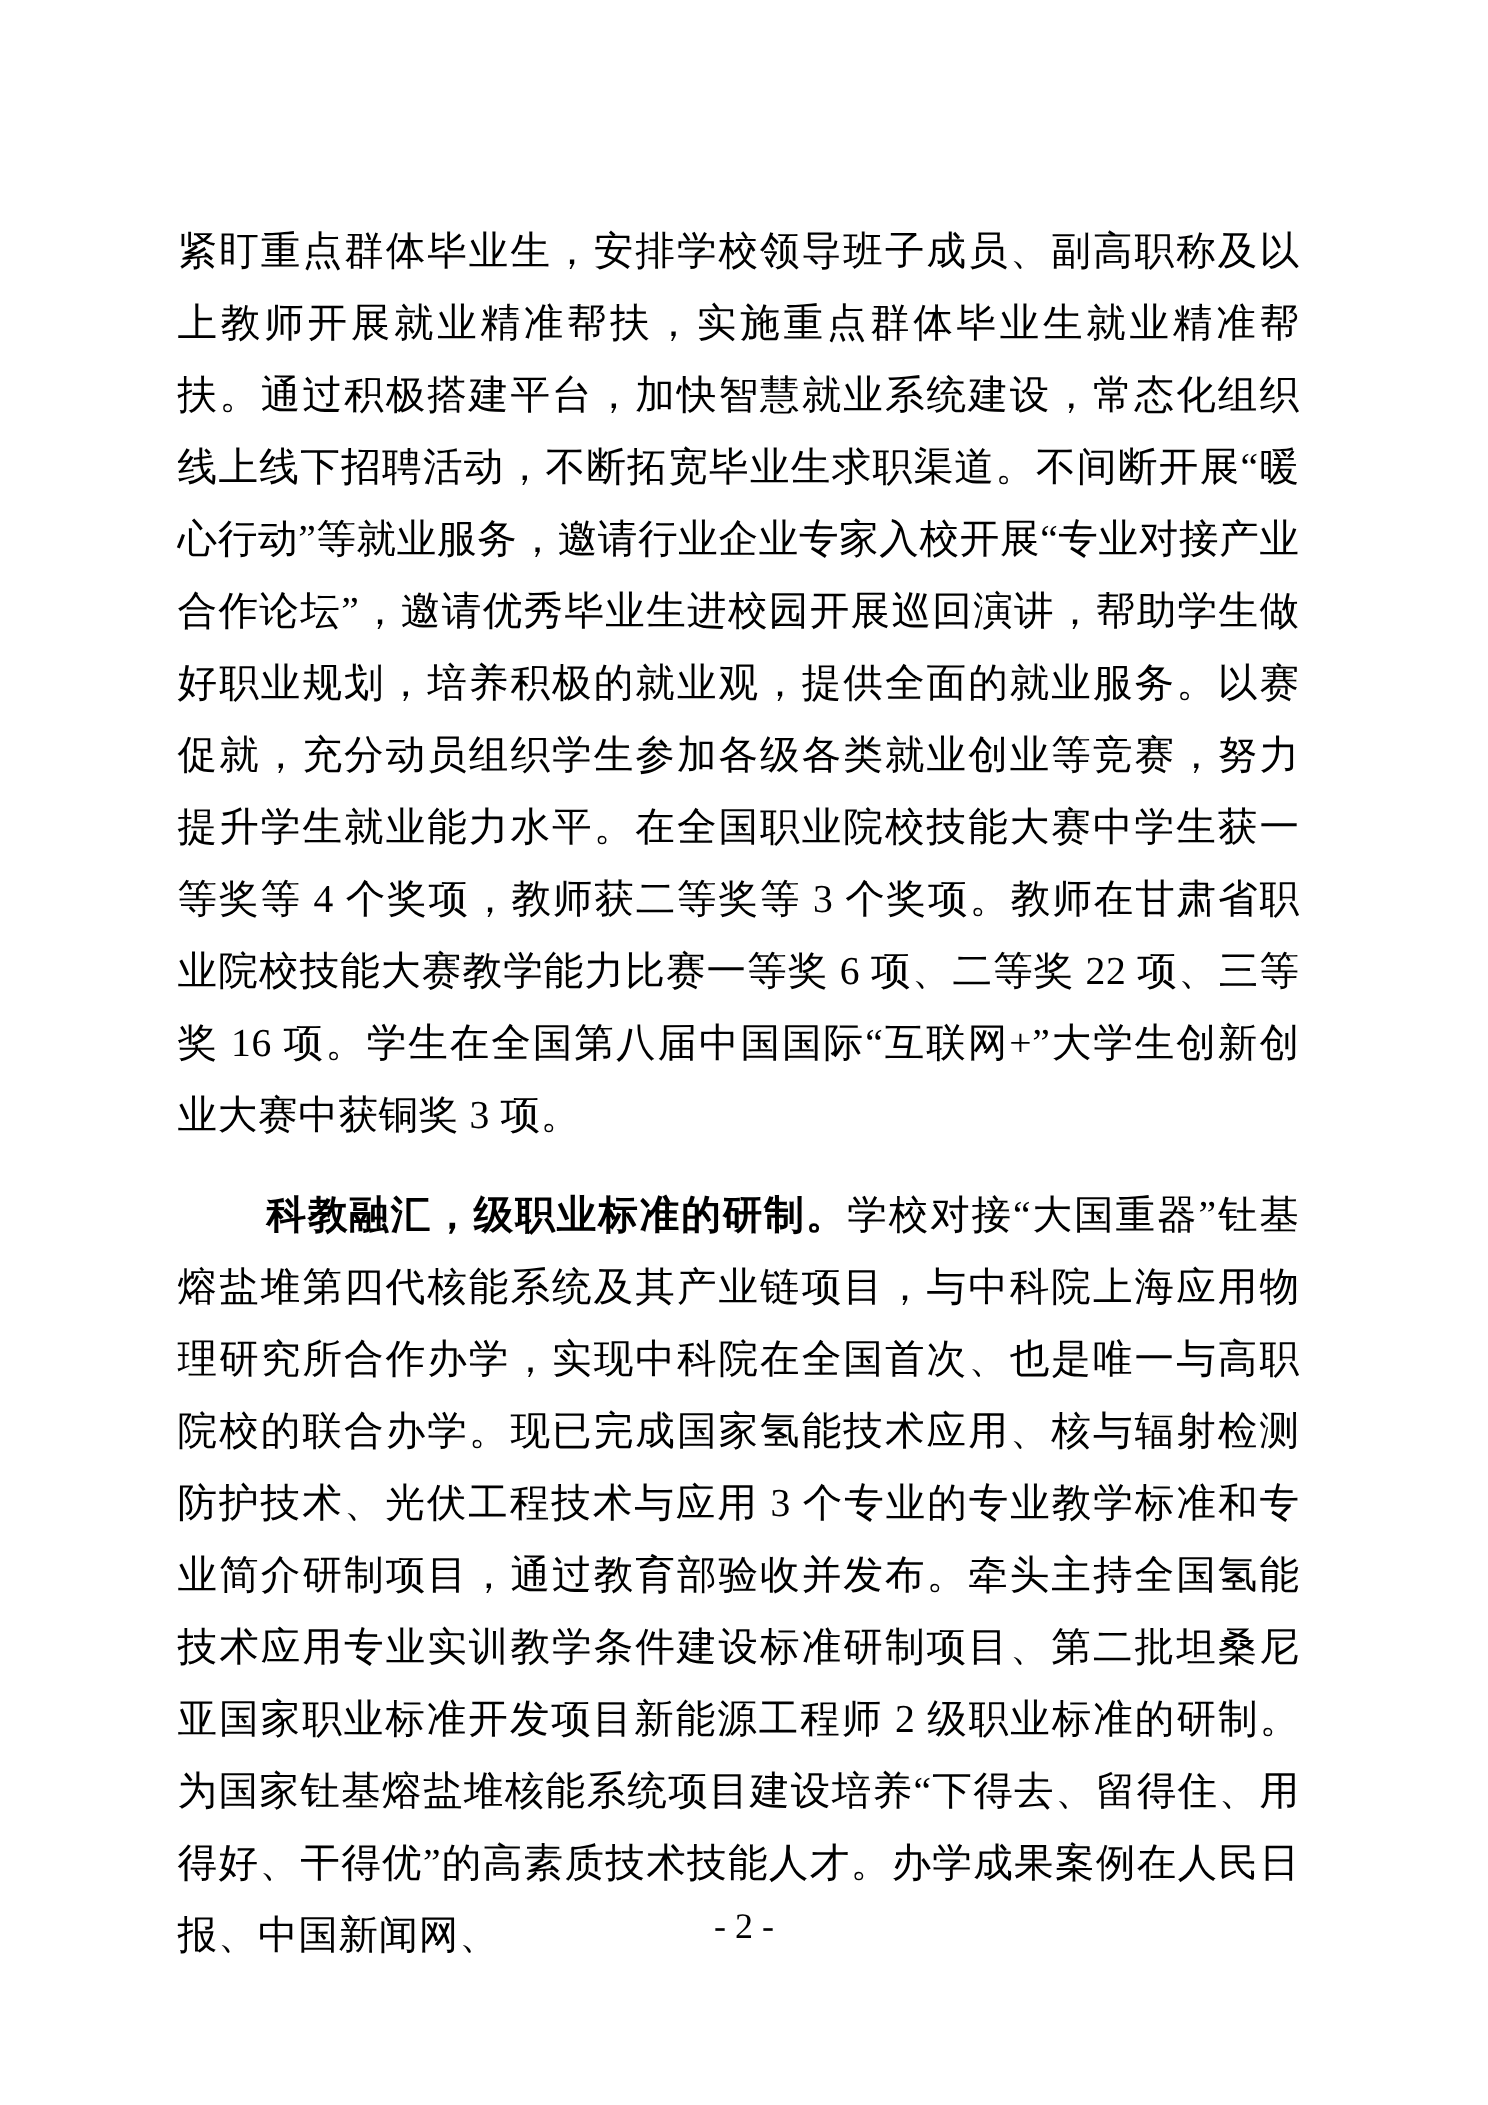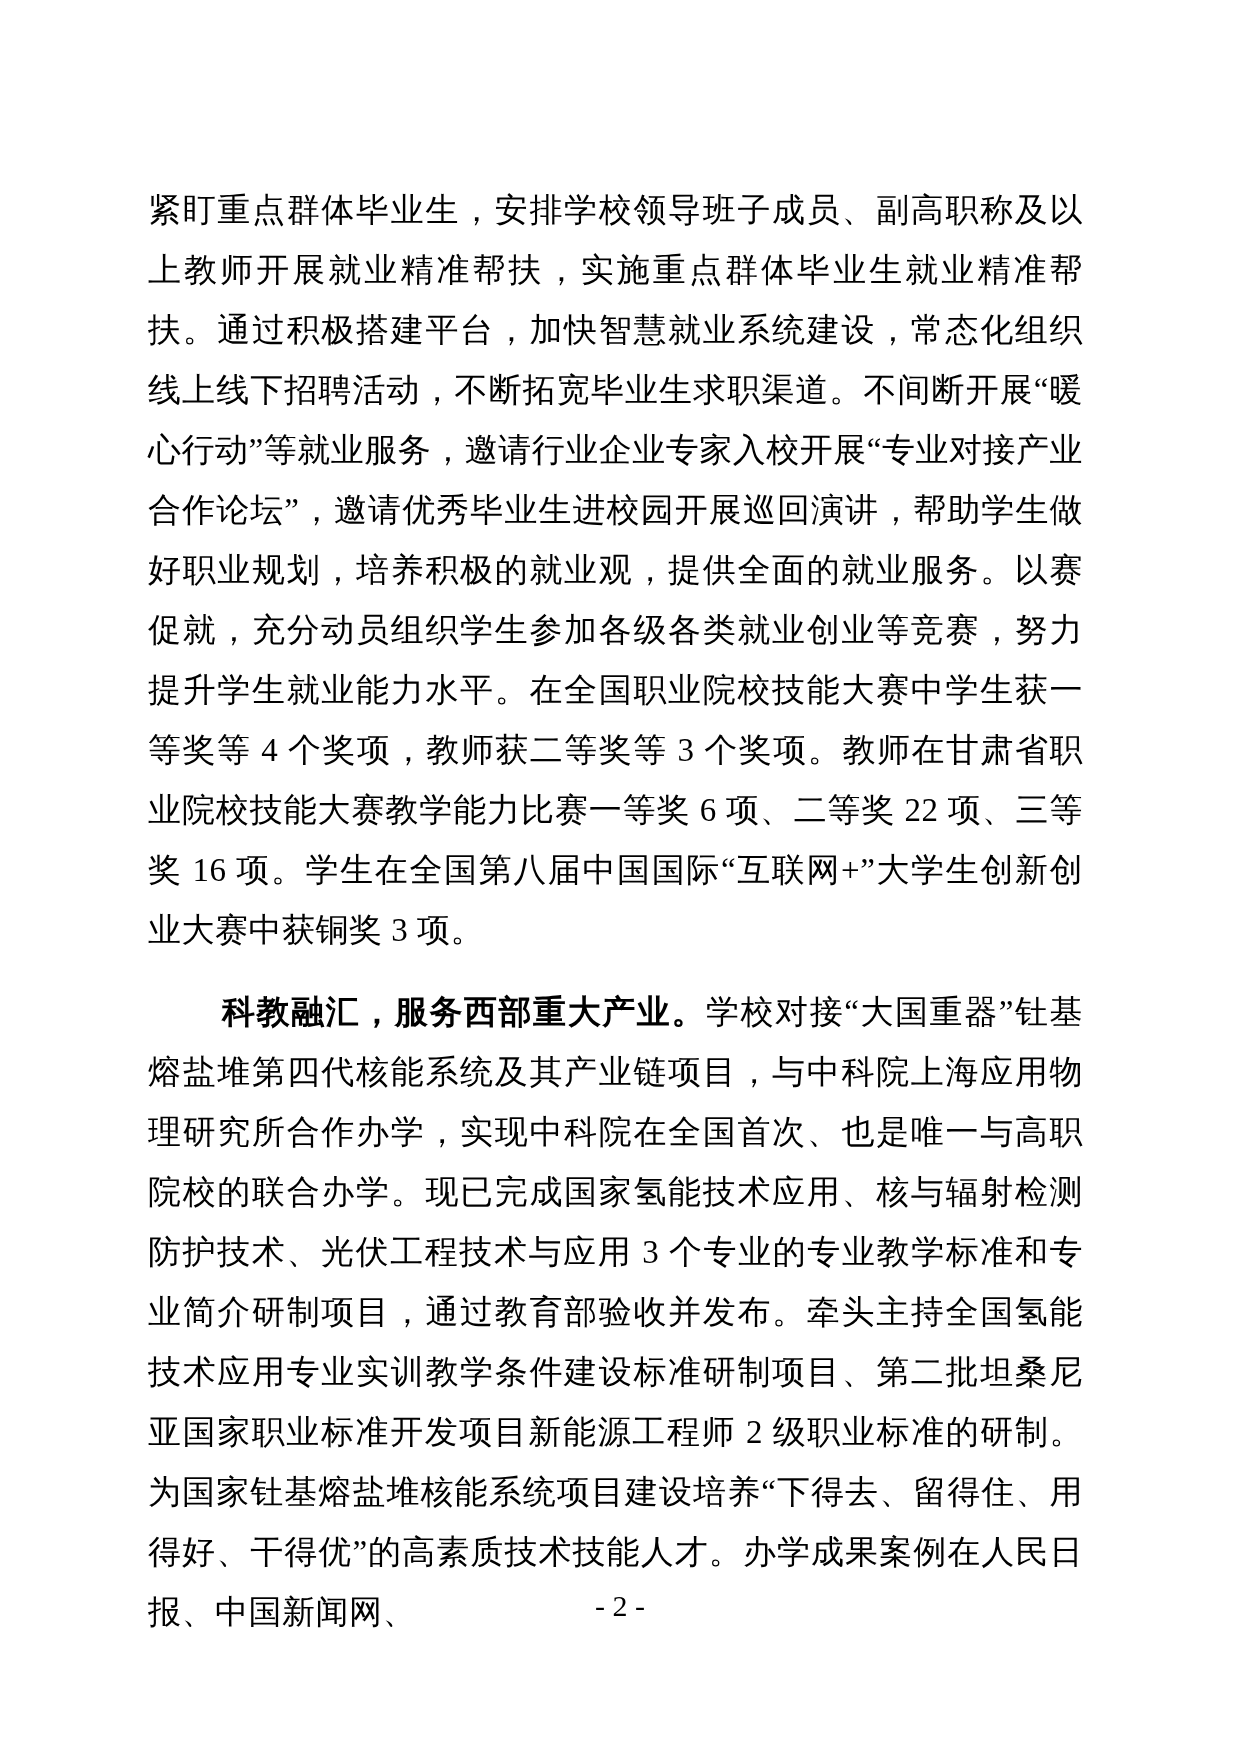--- a/index.html
+++ b/index.html
@@ -49,16 +49,16 @@
     font-family: "Liberation Serif", "DejaVu Serif", serif;
     color: #000000;
   }
 </style>
 </head>
 <body>
 
 <div class="page">
   <div class="content" id="content">
       <p class="para"><span class="body-run">紧盯重点群体毕业生，安排学校领导班子成员、副高职称及以上教师开展就业精准帮扶，实施重点群体毕业生就业精准帮扶。通过积极搭建平台，加快智慧就业系统建设，常态化组织线上线下招聘活动，不断拓宽毕业生求职渠道。不间断开展“暖心行动”等就业服务，邀请行业企业专家入校开展“专业对接产业合作论坛”，邀请优秀毕业生进校园开展巡回演讲，帮助学生做好职业规划，培养积极的就业观，提供全面的就业服务。以赛促就，充分动员组织学生参加各级各类就业创业等竞赛，努力提升学生就业能力水平。在全国职业院校技能大赛中学生获一等奖等 4 个奖项，教师获二等奖等 3 个奖项。教师在甘肃省职业院校技能大赛教学能力比赛一等奖 6 项、二等奖 22 项、三等奖 16 项。学生在全国第八届中国国际“互联网+”大学生创新创业大赛中获铜奖 3 项。</span></p>
-      <p class="para indent"><span class="lead-bold">科教融汇，服务西部重大产业。</span><span class="body-run">学校对接“大国重器”钍基熔盐堆第四代核能系统及其产业链项目，与中科院上海应用物理研究所合作办学，实现中科院在全国首次、也是唯一与高职院校的联合办学。现已完成国家氢能技术应用、核与辐射检测防护技术、光伏工程技术与应用 3 个专业的专业教学标准和专业简介研制项目，通过教育部验收并发布。牵头主持全国氢能技术应用专业实训教学条件建设标准研制项目、第二批坦桑尼亚国家职业标准开发项目新能源工程师 2 级职业标准的研制。为国家钍基熔盐堆核能系统项目建设培养“下得去、留得住、用得好、干得优”的高素质技术技能人才。办学成果案例在人民日报、中国新闻网、</span></p>
+      <p class="para indent"><span class="lead-bold">科教融汇，级职业标准的研制。</span><span class="body-run">学校对接“大国重器”钍基熔盐堆第四代核能系统及其产业链项目，与中科院上海应用物理研究所合作办学，实现中科院在全国首次、也是唯一与高职院校的联合办学。现已完成国家氢能技术应用、核与辐射检测防护技术、光伏工程技术与应用 3 个专业的专业教学标准和专业简介研制项目，通过教育部验收并发布。牵头主持全国氢能技术应用专业实训教学条件建设标准研制项目、第二批坦桑尼亚国家职业标准开发项目新能源工程师 2 级职业标准的研制。为国家钍基熔盐堆核能系统项目建设培养“下得去、留得住、用得好、干得优”的高素质技术技能人才。办学成果案例在人民日报、中国新闻网、</span></p>
     </div>
   <div class="page-number">- 2 -</div>
 </div>
 
 </body></html>

